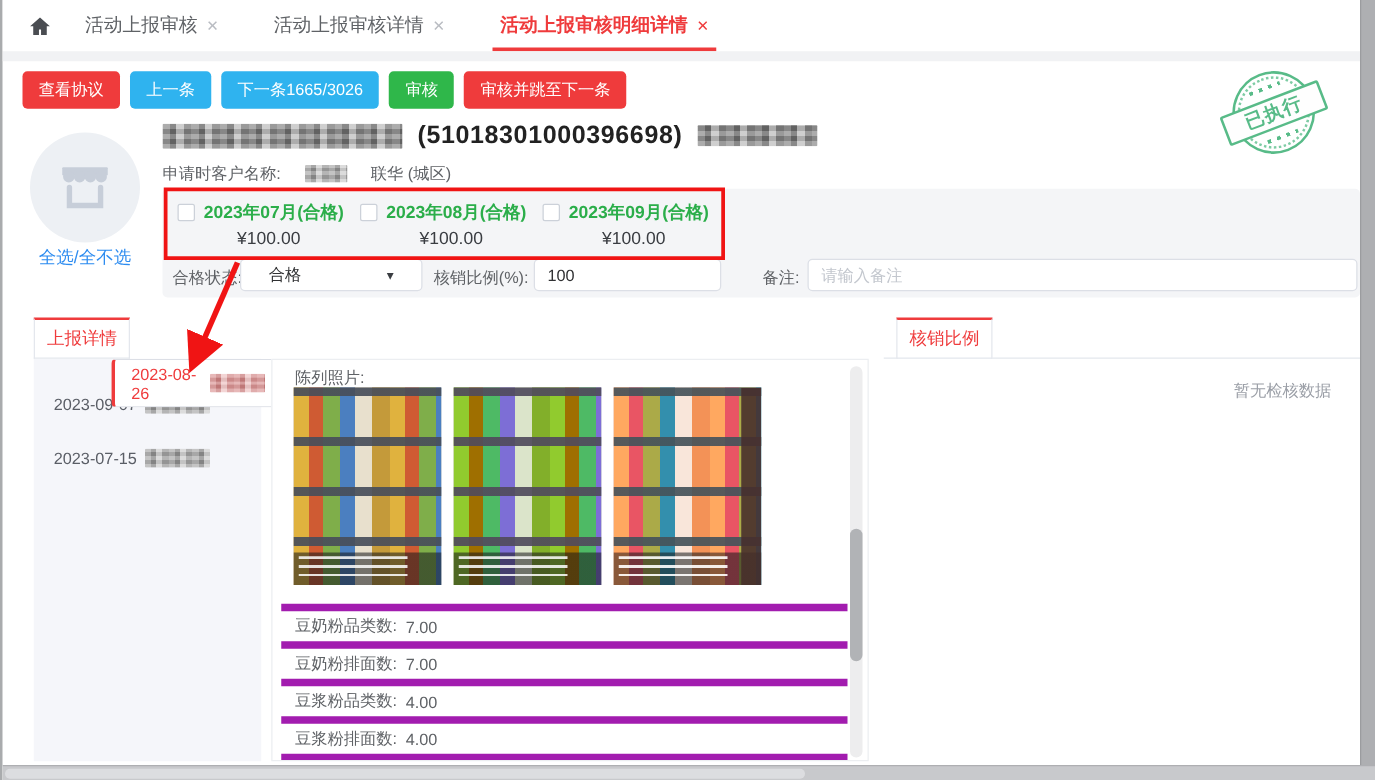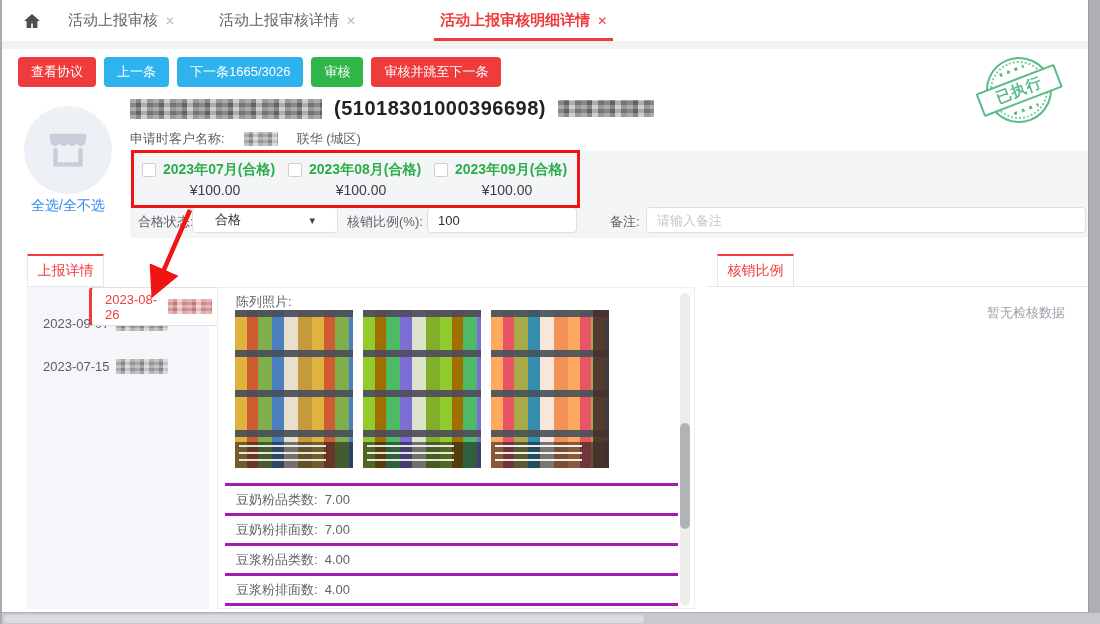--- a/index.html
+++ b/index.html
@@ -5,21 +5,21 @@
   * { margin:0; padding:0; box-sizing:border-box; }
   html,body { width:1100px; height:624px; }
   body { font-family:"Liberation Sans","DejaVu Sans",sans-serif; background:#fff; color:#303133; overflow:hidden; }
   .page { position:relative; width:1100px; height:624px; background:#fff; border-left:2px solid #a9abad; overflow:hidden; }
 
   
   .tabbar { position:absolute; left:0; top:0; right:12px; height:41px; background:#fff; display:flex; align-items:center; padding-left:20px; }
   .home-ic { width:20px; height:20px; margin-right:26px; cursor:pointer; }
   .tab { display:flex; align-items:center; height:41px; margin-right:44px; font-size:15px; color:#5f6266; cursor:pointer; position:relative; }
   .tab .close { margin-left:7px; font-size:12px; color:#b9bcc2; font-weight:700; }
-  .tab.active { color:#ef3b3c; font-weight:700;margin-left:40px; }
+  .tab.active { color:#ef3b3c; font-weight:700; }
   .tab.active .close { color:#ef3b3c; }
   .tab.active::after { content:""; position:absolute; left:-6px; right:-6px; bottom:0; height:3px; background:#ef3b3c; }
   .tabstrip { position:absolute; left:0; top:41px; right:12px; height:8px; background:#f1f2f4; }
 
   
   .toolbar { position:absolute; left:16px; top:57px; display:flex; gap:8px; }
   .btn { height:30px; padding:0 13px; border:none; border-radius:4px; color:#fff; font-size:13px; font-family:inherit; cursor:pointer; white-space:nowrap; }
   .btn.red { background:#ef3b3c; }
   .btn.blue { background:#2fb3ef; }
   .btn.green { background:#2fb74a; }
@@ -88,21 +88,21 @@
     background:
       linear-gradient(rgba(20,22,26,.55),rgba(20,22,26,.55)) left bottom/100% 26px no-repeat,
       repeating-linear-gradient(180deg,rgba(72,78,90,.92) 0 7px,rgba(0,0,0,0) 7px 40px),
       repeating-linear-gradient(90deg,#e0b23e 0 12px,#cf5b33 12px 23px,#7fae4a 23px 37px,#4b7fc0 37px 49px,#e8e0cd 49px 63px,#c49a3a 63px 77px),
       linear-gradient(180deg,#cdbfa8,#a8977d); }
   .photo::after { content:""; position:absolute; left:4px; bottom:4px; width:74%; height:19px;
       background:repeating-linear-gradient(180deg,rgba(255,255,255,.85) 0 2px,transparent 2px 7px); }
   .photo:nth-child(2) { filter:hue-rotate(35deg) saturate(1.1); }
   .photo:nth-child(3) { filter:hue-rotate(-25deg) brightness(1.04); box-shadow:inset -16px 0 0 rgba(64,46,34,.88); }
   .metrics { position:absolute; left:7px; right:16px; top:195px; }
-  .metric-row { height:30px; border-top:3px solid #a21caf; display:flex; align-items:center; padding-left:11px; font-size:13px; color:#5f6266; }
+  .metric-row { height:30px; border-top:6px solid #a21caf; display:flex; align-items:center; padding-left:11px; font-size:13px; color:#5f6266; }
   .metric-row .val { margin-left:7px; color:#5f6266; }
   .vscroll-track { position:absolute; right:4px; top:5px; width:10px; height:313px; background:#ededee; border-radius:5px; }
   .vscroll-thumb { position:absolute; left:0; top:130px; width:10px; height:106px; background:#b1b3b6; border-radius:5px; cursor:pointer; }
 
   .no-data { position:absolute; left:985px; top:304px; font-size:13px; color:#9a9ea6; }
 
   
   .hscroll { position:absolute; left:0; bottom:0; width:1100px; height:12px; background:#c8c9cc; border-top:1px solid #aeafb2; }
   .hscroll .thumb { position:absolute; left:2px; top:2px; width:640px; height:8px; background:#dcdde0; border-radius:4px; cursor:pointer; }
   .vscroll-win { position:absolute; right:0; top:0; width:12px; height:612px; background:#aeafb2; border-left:1px solid #9b9c9f; cursor:pointer; }

